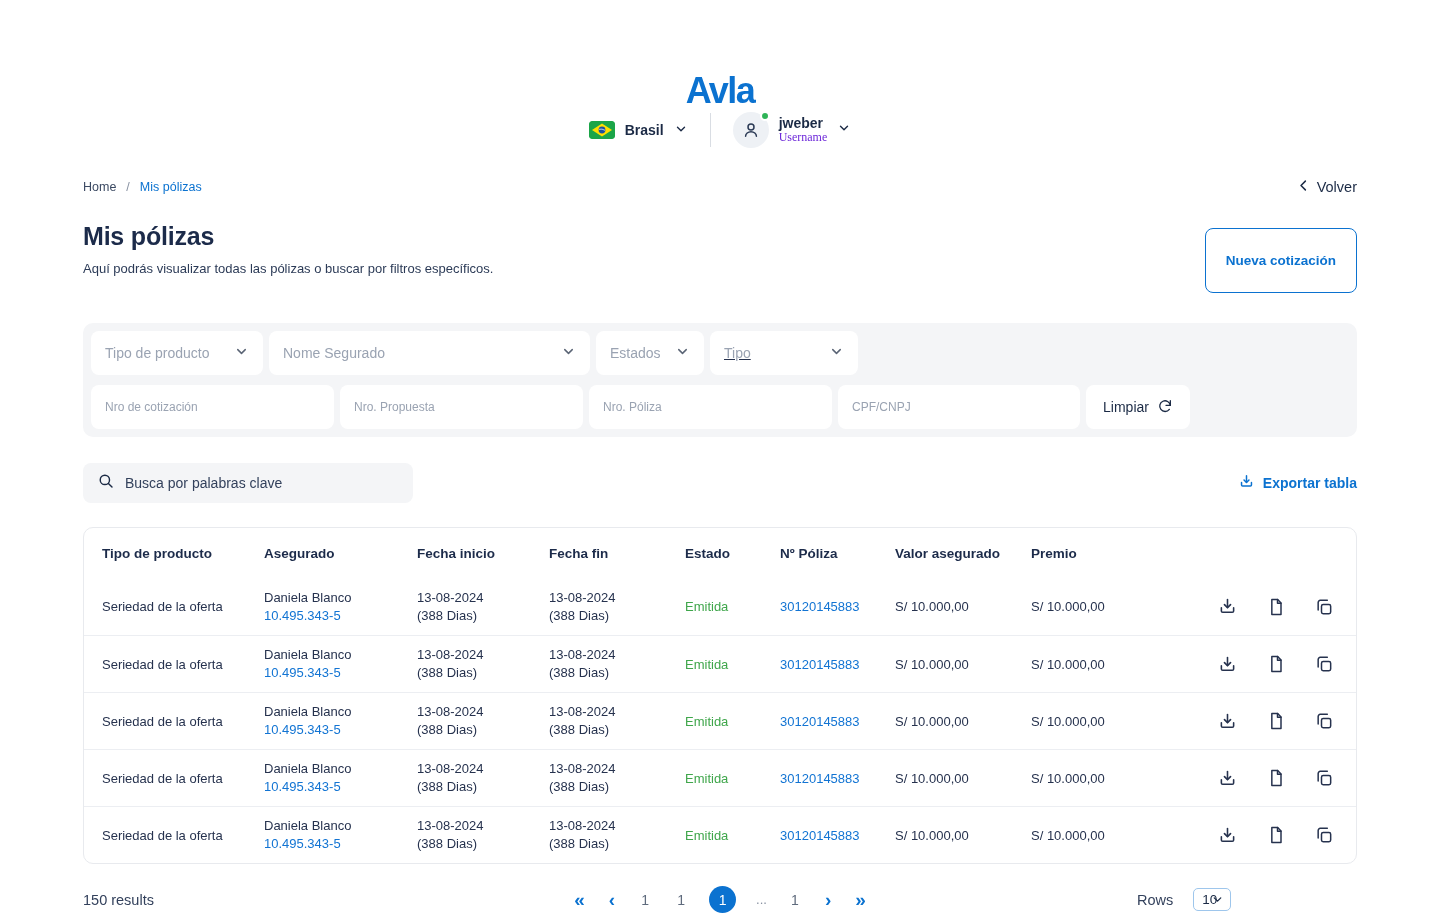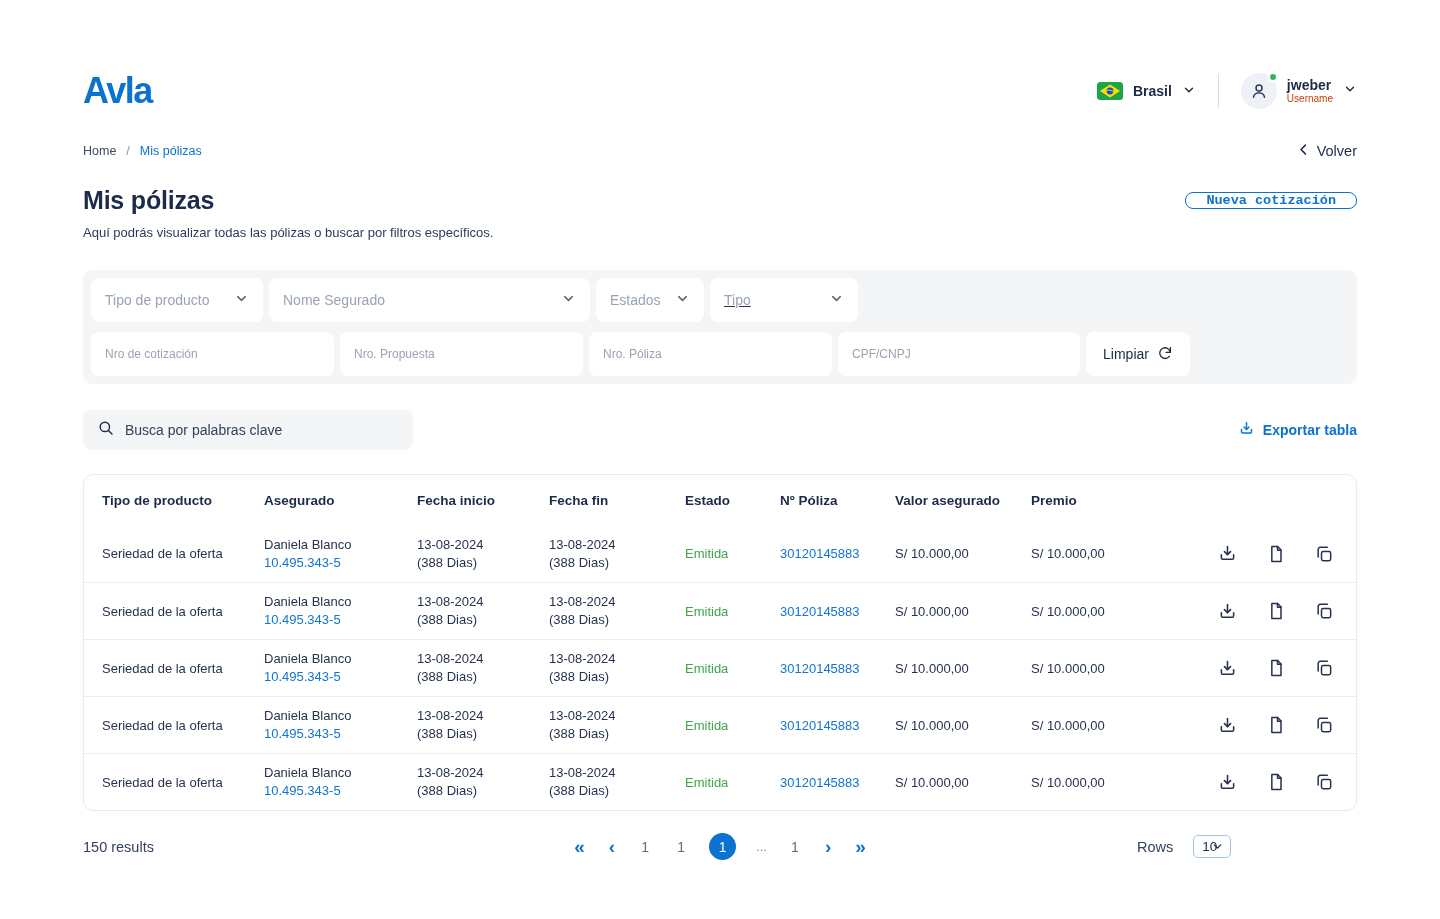--- a/index.html
+++ b/index.html
@@ -2,47 +2,47 @@
 <html><head>
 <meta charset="utf-8">
 <style>
   * { margin:0; padding:0; box-sizing:border-box; }
   html,body { background:#fff; }
   body { font-family:"Liberation Sans", sans-serif; color:#26324e; }
   .page { position:relative; width:1440px; height:919px; background:#fff; overflow:hidden; }
   .content { padding:0 83px; }
 
   
-  .topbar { display:flex; justify-content:space-between; align-items:center; padding-top:70px; }
+  .topbar { display:flex; justify-content:space-between; align-items:center; padding-top:70px;flex-direction:column; }
   .logo { font-size:36px; font-weight:800; color:#0b72d0; letter-spacing:-1.5px; cursor:pointer; }
   .topbar-right { display:flex; align-items:center; gap:22px; }
   .locale { display:flex; align-items:center; gap:10px; cursor:pointer; font-size:14px; font-weight:700; color:#1b2a45; }
   .flag { display:inline-flex; border-radius:3px; overflow:hidden; }
   .vdivider { width:1px; height:34px; background:#d9dde3; }
   .user { display:flex; align-items:center; gap:10px; cursor:pointer; }
   .avatar-wrap { position:relative; width:36px; height:36px; }
   .avatar { width:36px; height:36px; border-radius:50%; background:#eef1f5; display:flex; align-items:center; justify-content:center; }
   .status-dot { position:absolute; top:-1px; right:-1px; width:10px; height:10px; border-radius:50%; background:#2fb457; border:2px solid #fff; }
   .user-text { display:flex; flex-direction:column; line-height:1.15; }
   .user-name { font-size:14px; font-weight:700; color:#1b2a45; }
-  .user-role { font-size:10px; color:#c2410c; }
+  .user-role { font-size:12px; color:#6d28d9;font-family:Liberation Serif, serif; }
 
   
   .breadcrumb-row { display:flex; justify-content:space-between; align-items:center; margin-top:30px; }
   .breadcrumb { display:flex; align-items:center; gap:10px; font-size:12.5px; }
   .crumb-home { color:#3c4a63; text-decoration:none; cursor:pointer; }
   .crumb-sep { color:#8a93a3; }
   .crumb-current { color:#0b72d0; }
   .volver { display:flex; align-items:center; gap:6px; font-size:14.5px; color:#1b2a45; cursor:pointer; text-decoration:none; }
 
   
   .title-row { display:flex; justify-content:space-between; align-items:flex-start; margin-top:26px; }
   .page-title { font-size:25px; font-weight:800; color:#1c2b4a; letter-spacing:-0.2px; }
   .subtitle { margin-top:10px; font-size:13px; color:#2c3b57; }
-  .btn-outline { margin-top:6px; background:#fff; border:1.5px solid #0b72d0; color:#0b72d0; font-weight:700; font-size:13.5px; border-radius:8px; padding:0 20px; cursor:pointer; font-family:Liberation Mono, monospace; }
+  .btn-outline { margin-top:6px; background:#fff; border:1.5px solid #0b72d0; color:#0b72d0; font-weight:700; font-size:13.5px; border-radius:8px; padding:24px 20px; cursor:pointer; font-family:Liberation Sans, sans-serif; }
 
   
   .filter-panel { margin-top:30px; background:#f4f5f7; border-radius:10px; padding:8px; display:flex; flex-direction:column; gap:10px; }
   .filter-row { display:flex; gap:6px; }
   .fselect, .finput-wrap { background:#fff; border-radius:8px; height:44px; display:flex; align-items:center; padding:0 14px; }
   .fselect { justify-content:space-between; cursor:pointer; }
   .fselect .flabel { font-size:14px; color:#9aa3b2; }
   .finput-wrap input { border:none; outline:none; width:100%; font-size:12px; color:#26324e; font-family:inherit; background:transparent; }
   .finput-wrap input::placeholder { color:#9aa3b2; }
   .btn-limpiar { background:#fff; border:none; border-radius:8px; height:44px; width:104px; display:flex; align-items:center; justify-content:center; gap:8px; font-size:14px; color:#1b2a45; cursor:pointer; font-family:inherit; }

